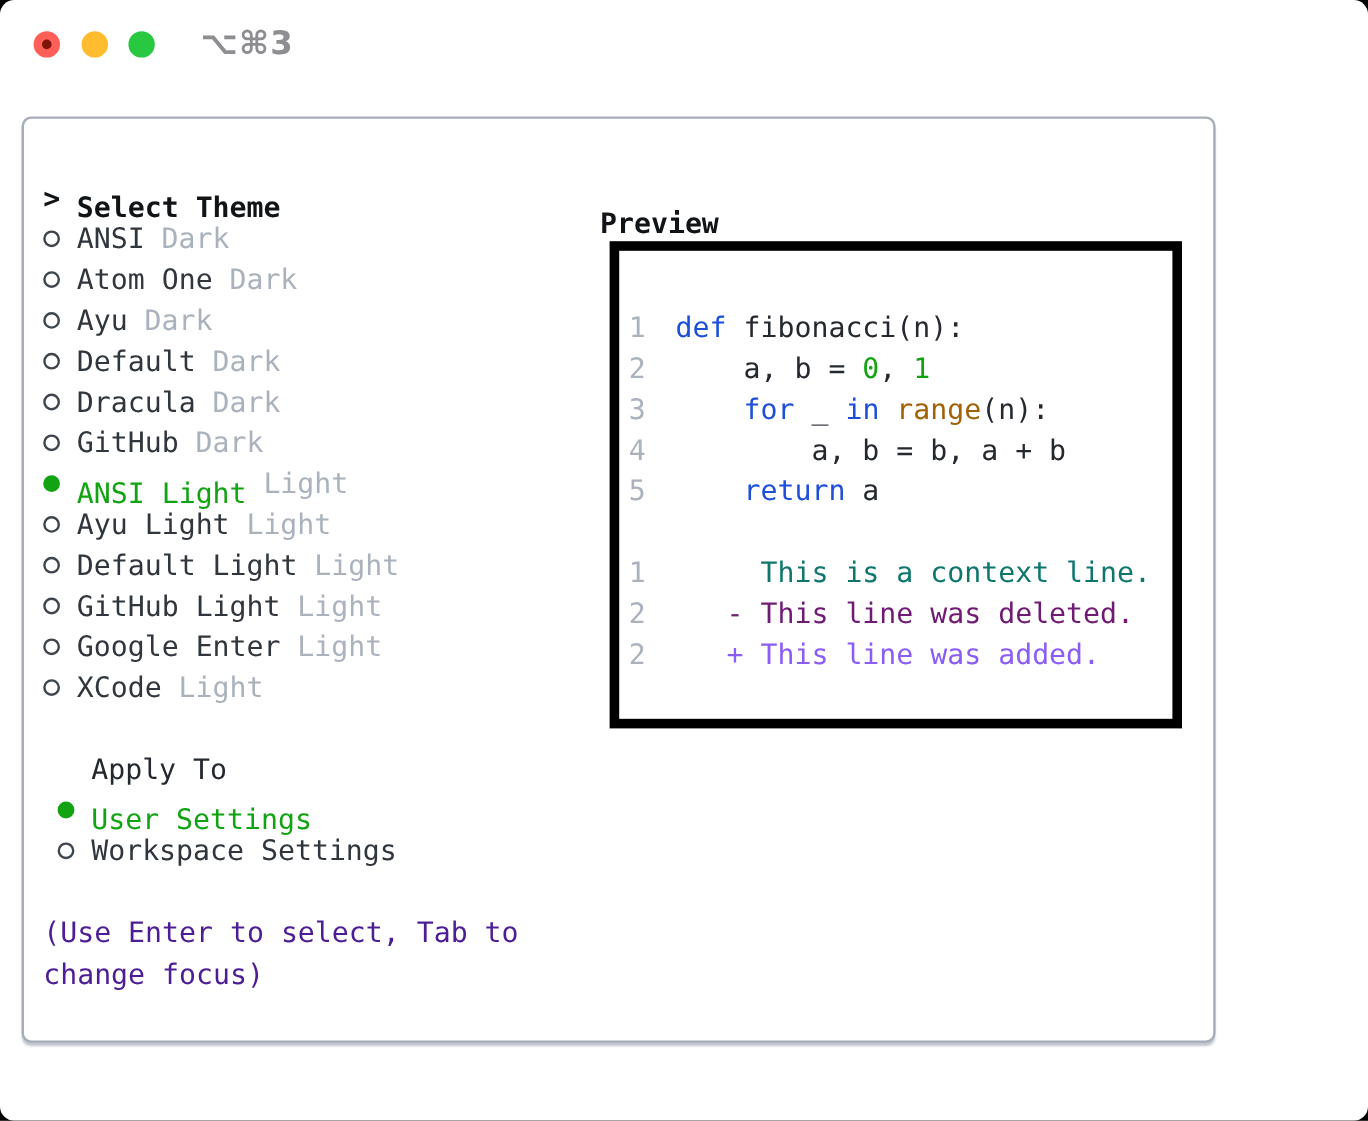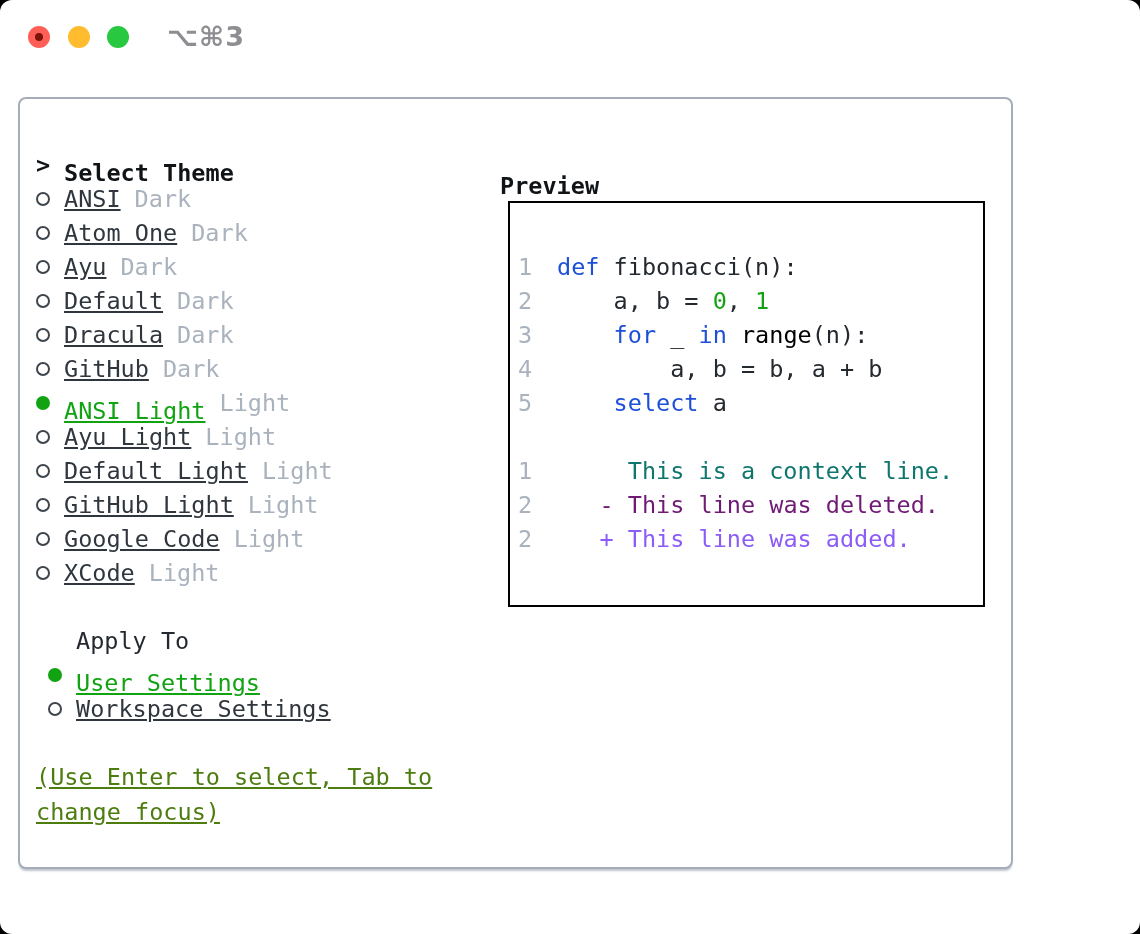--- a/index.html
+++ b/index.html
@@ -37,39 +37,39 @@
   }
   .mono{font-size:23.5px;line-height:34px;color:#24292f;}
   
   .themes{position:absolute;left:16px;top:49px;}
   .trow{display:flex;align-items:center;height:34px;white-space:pre;}
   .mcol{display:inline-flex;align-items:center;justify-content:flex-start;width:28px;flex:0 0 28px;}
   .prompt{font-weight:bold;color:#111417;}
   .hdr{font-weight:bold;color:#111417;margin-top:16px;}
   .radio{box-sizing:border-box;width:14px;height:14px;border:2px solid #3e454d;border-radius:50%;background:transparent;}
   .radio.on{background:#12a312;border-color:#12a312;}
-  .tname{color:#30363d;text-decoration:underline;}
+  .tname{color:#30363d;}
   .tname.sel{color:#12a312;margin-top:16px;}
   .ttag{color:#a9b2bd;margin-left:14px;}
   
   .apply{position:absolute;left:28px;top:525px;}
   
-  .help{position:absolute;left:16px;top:661px;color:#4d7c0f;text-decoration:underline;}
+  .help{position:absolute;left:16px;top:661px;color:#4c1d95;}
   .help div{height:35px;line-height:35px;white-space:pre;}
   
   .preview-h{position:absolute;left:480px;top:49px;height:34px;line-height:34px;font-weight:bold;color:#111417;margin-top:21px;}
   .pbox{
     position:absolute;left:488px;top:102px;width:477px;height:406px;
-    box-sizing:border-box;border:2px solid #000000;background:#fff;
+    box-sizing:border-box;border:8px solid #000000;background:#fff;
   }
   .code{position:absolute;left:8px;top:47px;}
   .crow{height:34px;line-height:34px;white-space:pre;font-size:23.5px;color:#24292f;}
   .ln{display:inline-block;width:39px;color:#a9b2bd;white-space:pre;}
   .kw{color:#1d4fd8;}
-  .fn{color:#000000;}
+  .fn{color:#a16207;}
   .nu{color:#12a312;}
   .ctx{color:#0f766e;}
   .del{color:#701a75;}
   .add{color:#8b5cf6;}
 </style>
 </head>
 <body>
 
 <div class="window">
 
@@ -91,21 +91,21 @@
     <div class="trow"><span class="mcol"><span class="radio"></span></span><span class="tname">ANSI</span><span class="ttag">Dark</span></div>
         <div class="trow"><span class="mcol"><span class="radio"></span></span><span class="tname">Atom One</span><span class="ttag">Dark</span></div>
         <div class="trow"><span class="mcol"><span class="radio"></span></span><span class="tname">Ayu</span><span class="ttag">Dark</span></div>
         <div class="trow"><span class="mcol"><span class="radio"></span></span><span class="tname">Default</span><span class="ttag">Dark</span></div>
         <div class="trow"><span class="mcol"><span class="radio"></span></span><span class="tname">Dracula</span><span class="ttag">Dark</span></div>
         <div class="trow"><span class="mcol"><span class="radio"></span></span><span class="tname">GitHub</span><span class="ttag">Dark</span></div>
         <div class="trow"><span class="mcol"><span class="radio on"></span></span><span class="tname sel">ANSI Light</span><span class="ttag">Light</span></div>
         <div class="trow"><span class="mcol"><span class="radio"></span></span><span class="tname">Ayu Light</span><span class="ttag">Light</span></div>
         <div class="trow"><span class="mcol"><span class="radio"></span></span><span class="tname">Default Light</span><span class="ttag">Light</span></div>
         <div class="trow"><span class="mcol"><span class="radio"></span></span><span class="tname">GitHub Light</span><span class="ttag">Light</span></div>
-        <div class="trow"><span class="mcol"><span class="radio"></span></span><span class="tname">Google Code</span><span class="ttag">Light</span></div>
+        <div class="trow"><span class="mcol"><span class="radio"></span></span><span class="tname">Google Enter</span><span class="ttag">Light</span></div>
         <div class="trow"><span class="mcol"><span class="radio"></span></span><span class="tname">XCode</span><span class="ttag">Light</span></div>
       </div>
 
     <div class="apply">
       <div class="trow">
         <span class="mcol"></span>
         <span>Apply To</span>
       </div>
 
     <div class="trow"><span class="mcol"><span class="radio on"></span></span><span class="tname sel">User Settings</span></div>
@@ -117,21 +117,21 @@
         <div>change focus)</div>
       </div>
 
     <div class="preview-h">Preview</div>
     <div class="pbox">
       <div class="code">
           <div class="crow"><span class="ln">1</span><span class="kw">def</span><span> fibonacci(n):</span></div>
           <div class="crow"><span class="ln">2</span><span>    a, b = </span><span class="nu">0</span><span>, </span><span class="nu">1</span></div>
           <div class="crow"><span class="ln">3</span><span>    </span><span class="kw">for</span><span> _ </span><span class="kw">in</span><span> </span><span class="fn">range</span><span>(n):</span></div>
           <div class="crow"><span class="ln">4</span><span>        a, b = b, a + b</span></div>
-          <div class="crow"><span class="ln">5</span><span>    </span><span class="kw">select</span><span> a</span></div>
+          <div class="crow"><span class="ln">5</span><span>    </span><span class="kw">return</span><span> a</span></div>
           <div class="crow"><span class="ln"></span></div>
           <div class="crow"><span class="ln">1</span><span class="ctx">     This is a context line.</span></div>
           <div class="crow"><span class="ln">2</span><span>   </span><span class="del">- This line was deleted.</span></div>
           <div class="crow"><span class="ln">2</span><span>   </span><span class="add">+ This line was added.</span></div>
         </div>
     </div>
 
   </div>
 </div>
 

